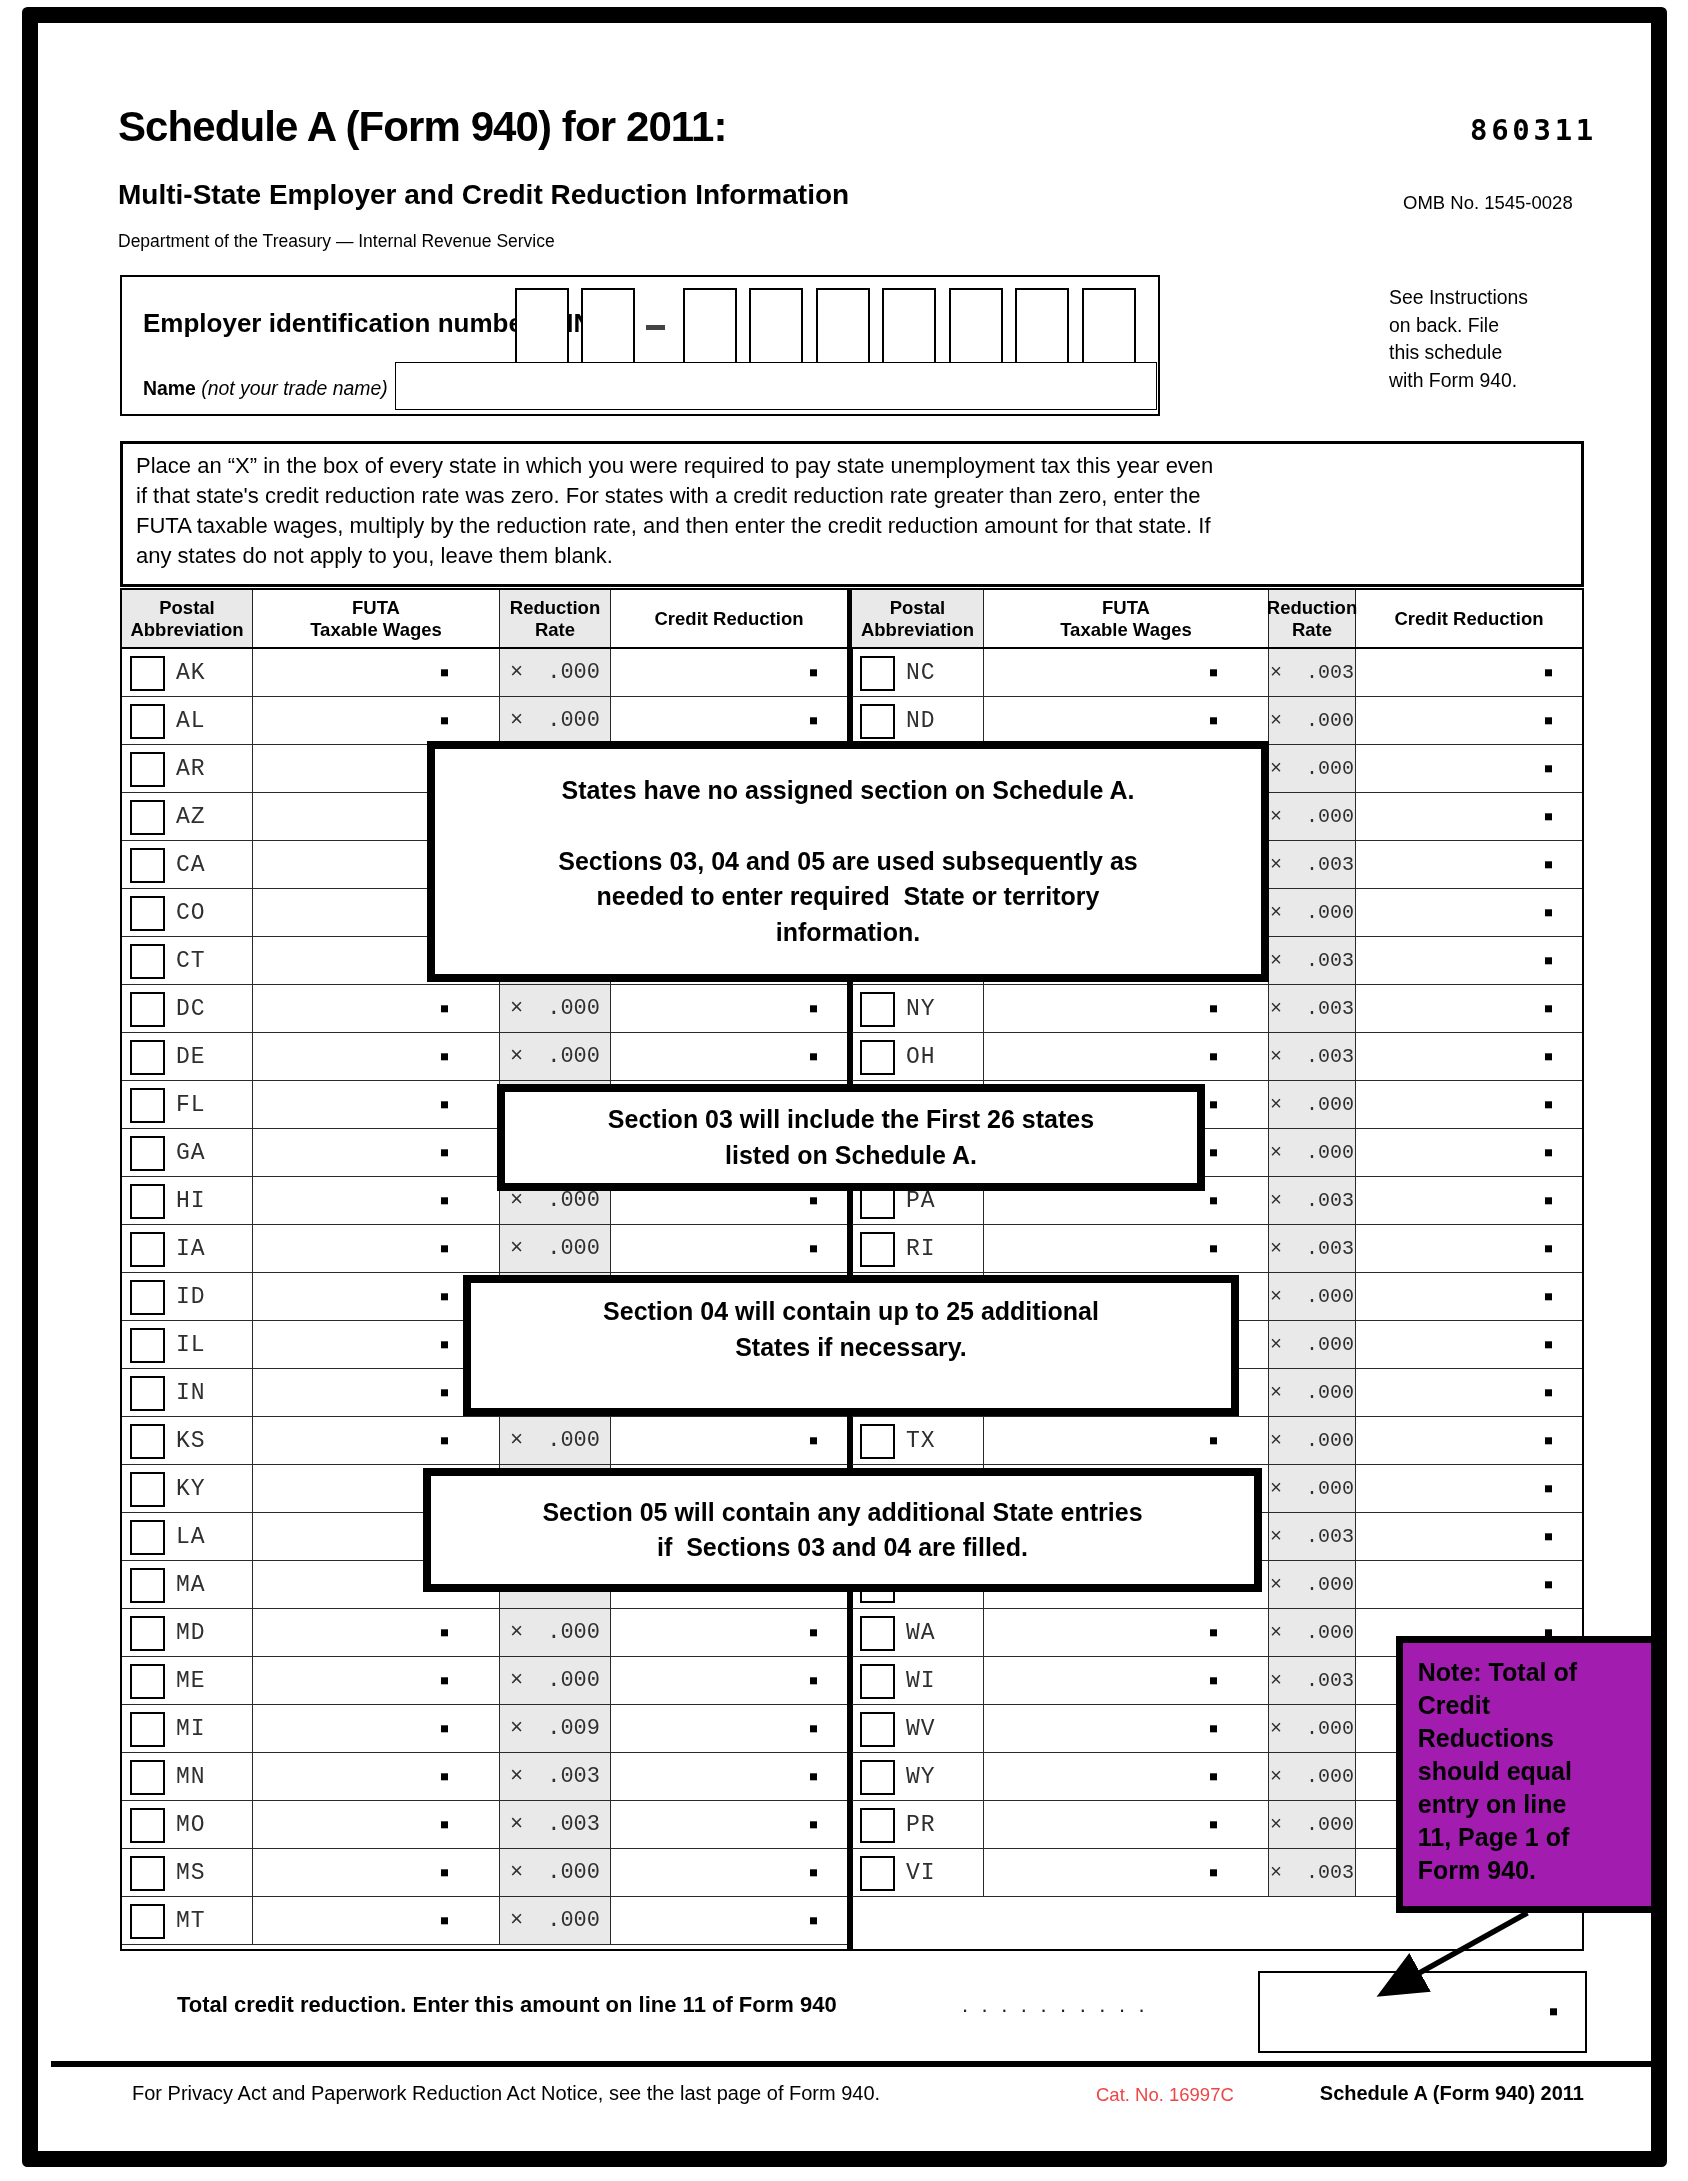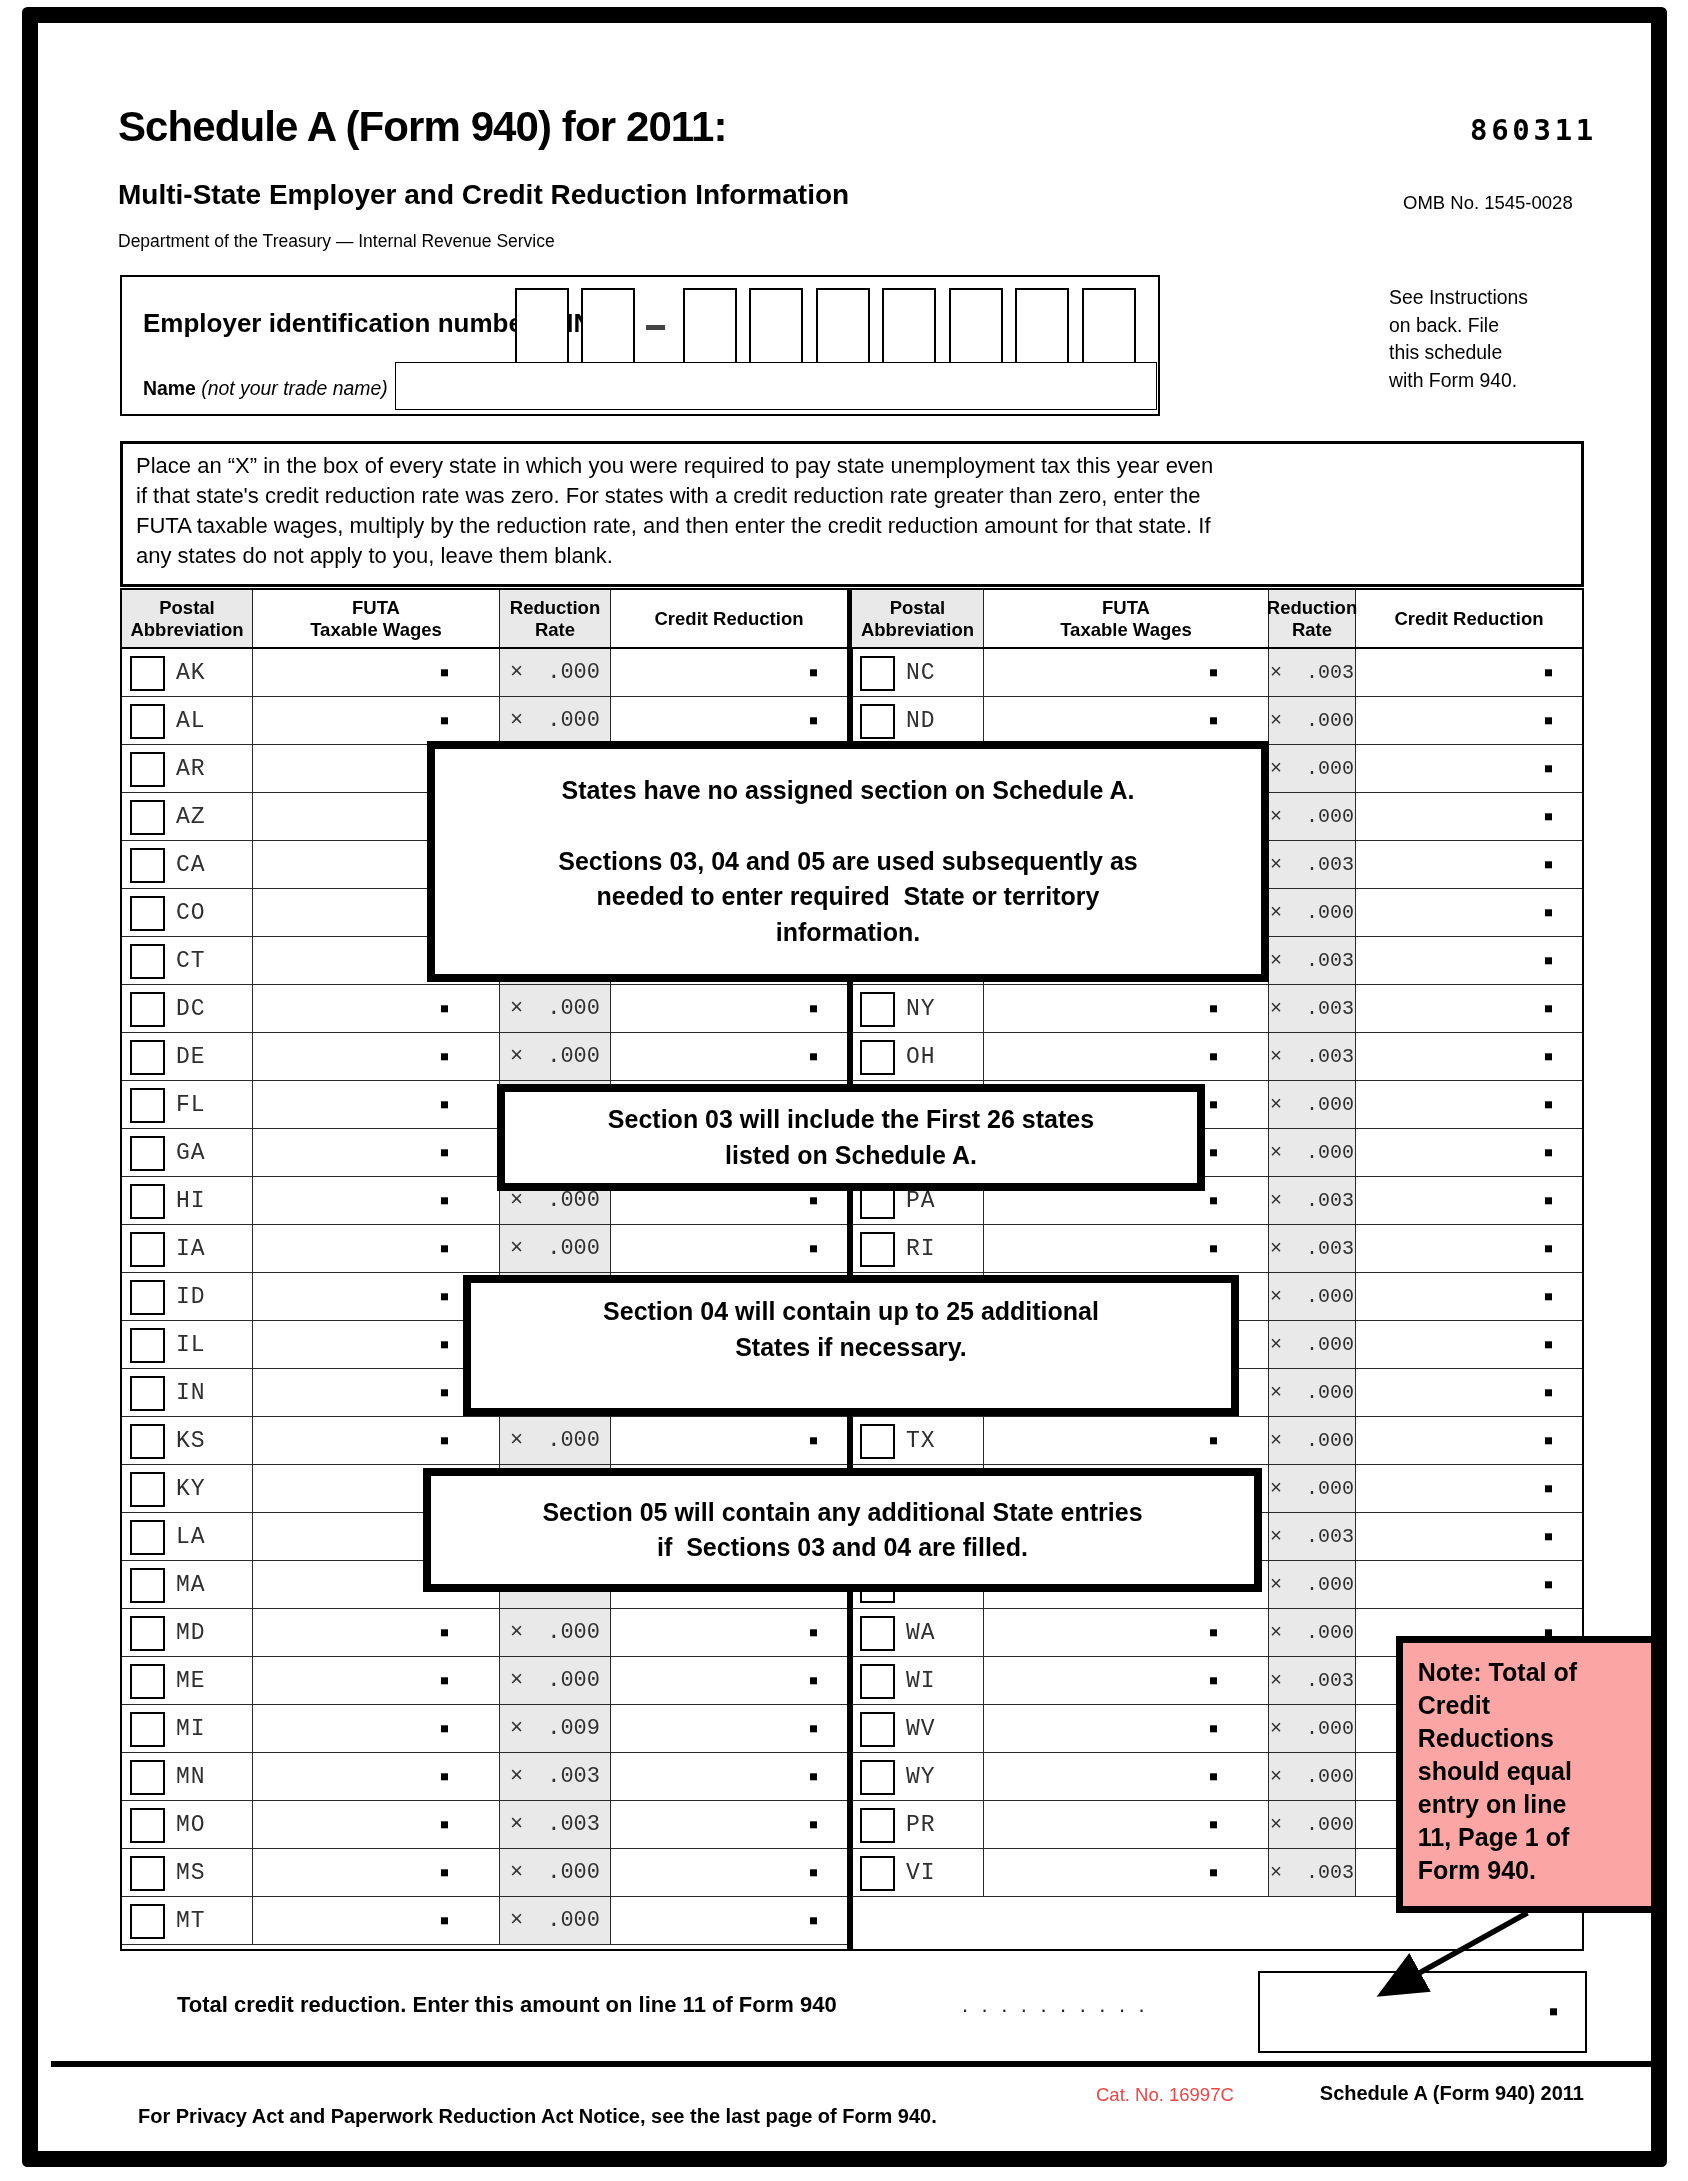--- a/index.html
+++ b/index.html
@@ -69,32 +69,32 @@
   .callout{background:#fff;border:8.3px solid #000;z-index:5;display:flex;flex-direction:column;
            justify-content:center;align-items:center;text-align:center;font-size:25px;font-weight:bold;
            line-height:1.42;box-sizing:border-box;white-space:pre-wrap;}
   .co1{left:427px;top:741px;width:842px;height:241px;}
   .co2{left:497px;top:1084px;width:708px;height:107px;}
   .co3{left:463px;top:1275px;width:776px;height:141px;justify-content:flex-start;padding-top:11px;}
   .co4{left:423px;top:1468px;width:839px;height:124px;}
 
   
   .note{left:1396px;top:1636px;width:265px;height:277px;border:7.4px solid #000;box-sizing:border-box;
-        background:#fca5a5;padding:13px 14.8px;font-size:25px;font-weight:bold;line-height:1.32;z-index:5;}
+        background:#a21caf;padding:13px 14.8px;font-size:25px;font-weight:bold;line-height:1.32;z-index:5;}
   .arrow-svg{left:1329px;top:1899px;width:240px;height:120px;z-index:6;}
 
   
   .total-label{left:177px;top:1992px;font-size:22px;font-weight:bold;}
   .total-dots{left:962px;top:1992px;font-size:22px;letter-spacing:3.7px;color:#222;}
   .total-box{left:1258px;top:1971px;width:325px;height:78px;border:2.3px solid #000;background:#fff;z-index:2;}
   .total-box .dot{right:28px;}
 
   
   .rule{left:51px;top:2061px;width:1611px;height:5.5px;background:#000;}
-  .privacy{left:138px;top:2082px;font-size:20px;font-weight:bold;margin-top:23px;}
+  .privacy{left:132px;top:2082px;font-size:20px;font-weight:normal;}
   .catno{left:1096px;top:2084px;font-size:18.5px;color:#ef4444;}
   .schedid{right:105px;top:2082px;font-size:20px;font-weight:bold;}
 </style>
 </head>
 <body>
 
 <div class="page">
 
   <div class="abs frame"></div>
 

